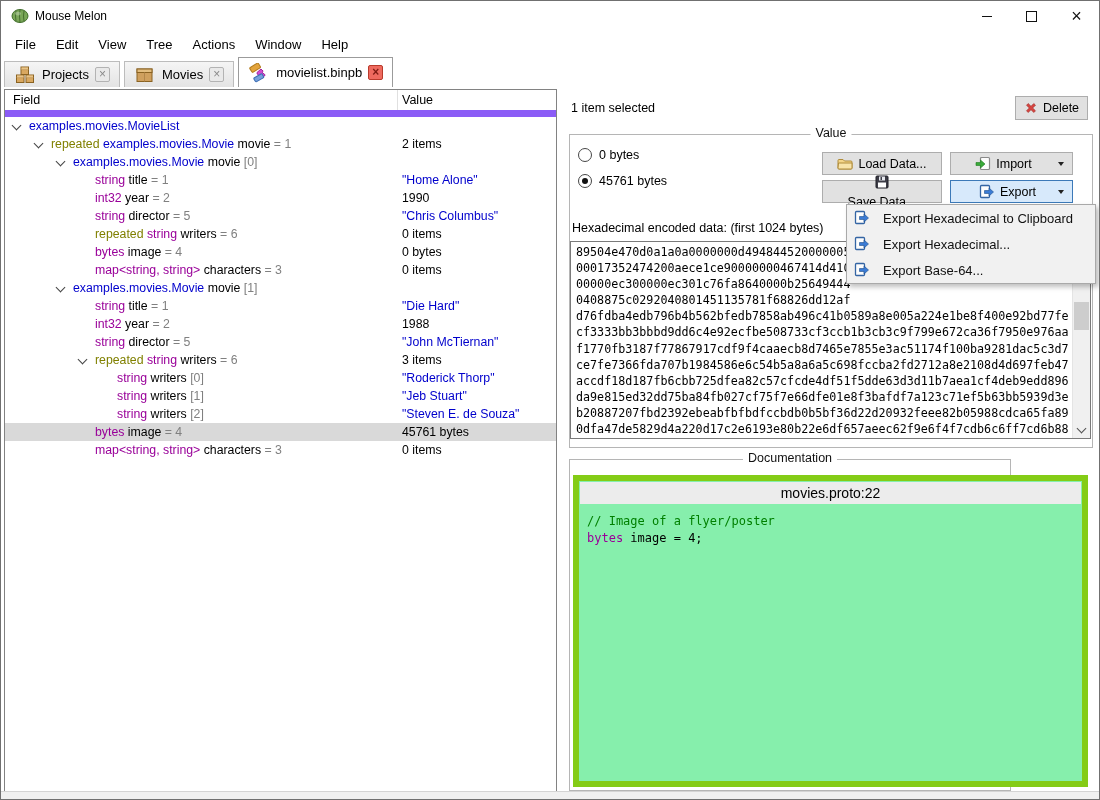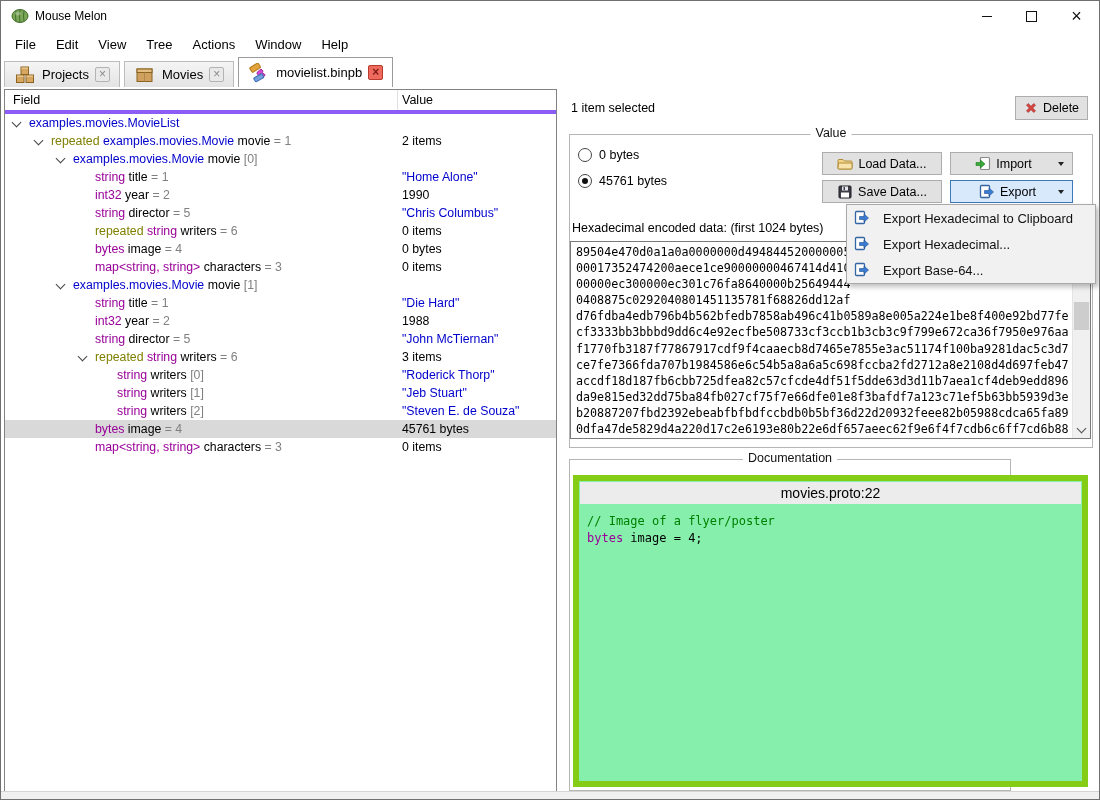--- a/index.html
+++ b/index.html
@@ -21,21 +21,21 @@
   .tabbar{position:absolute;left:0;top:56px;right:0;height:30px;display:flex;align-items:flex-end;padding-left:3px;background:#fff;}
   .tab{display:flex;align-items:center;gap:6px;height:25px;padding:0 9px;background:linear-gradient(#f5f5f5,#e3e3e3);
        border:1px solid #bcbcbc;border-bottom:none;margin-right:4px;font-size:13px;position:relative;}
   .tab.active{height:29px;background:#fff;border-color:#9b9b9b;z-index:2;}
   .tab-icon{display:inline-flex;width:22px;height:20px;align-items:center;justify-content:center;}
   .tclose{width:15px;height:15px;background:#e9e9e9;border:1px solid #b3b3b3;color:#8a8a8a;font-size:12px;
           line-height:13px;text-align:center;border-radius:2px;box-sizing:border-box;}
   .tclose.red{background:#ee6a5f;border-color:#b93a2b;color:#7d1a12;font-weight:bold;}
   
   .tree-panel{position:absolute;left:3px;top:88px;width:553px;height:704px;background:#fff;border:1px solid #828282;box-sizing:border-box;overflow:hidden;}
-  .tree-header{position:relative;height:20px;border-bottom:4px solid #8b5cf6;font-size:12.5px;color:#000;}
+  .tree-header{position:relative;height:20px;border-bottom:7px solid #8b5cf6;font-size:12.5px;color:#000;}
   .th-field{position:absolute;left:8px;top:3px;}
   .th-value{position:absolute;left:397px;top:3px;}
   .th-sep{position:absolute;left:392px;top:0;width:1px;height:20px;background:#e0e0e0;}
   .tree-rows{position:relative;}
   .trow{position:relative;height:18px;line-height:18px;font-size:12.3px;white-space:nowrap;}
   .trow.selected{background:#d9d9d9;}
   .tfield{display:inline-block;}
   .tval{position:absolute;left:397px;top:0;}
   .chev{position:absolute;top:5px;width:6px;height:6px;border-right:1.5px solid #444;border-bottom:1.5px solid #444;transform:rotate(45deg);}
   .c-kw{color:#990099;} .c-rep{color:#808000;} .c-type{color:#0000cc;}
@@ -50,21 +50,21 @@
   .delete-btn{left:1014px;top:95px;width:73px;height:24px;}
   .groupbox{position:absolute;border:1px solid #b5b5b5;box-sizing:border-box;background:#fff;}
   .group-label{position:absolute;top:-9px;left:50%;transform:translateX(-50%);background:#fff;padding:0 5px;font-size:12.5px;color:#111;}
   #valueGroup{left:568px;top:133px;width:524px;height:314px;}
   #docGroup{left:568px;top:458px;width:442px;height:332px;}
   .radio-row{position:absolute;left:8px;display:flex;align-items:center;gap:7px;font-size:12.5px;}
   .radio{box-sizing:border-box;width:14px;height:14px;border:1px solid #464646;border-radius:50%;background:#fff;position:relative;}
   .radio.sel::after{content:"";position:absolute;left:3px;top:3px;width:6px;height:6px;border-radius:50%;background:#111;}
   #loadBtn{left:252px;top:17px;width:120px;height:23px;}
   #importBtn{left:380px;top:17px;width:123px;height:23px;padding-right:22px;}
-  #saveBtn{left:252px;top:45px;width:120px;height:23px;}
+  #saveBtn{left:252px;top:45px;width:120px;height:23px;flex-direction:column;}
   #exportBtn{left:380px;top:45px;width:123px;height:23px;padding-right:14px;background:#d7e9fb;border-color:#3c79b8;}
   .hex-label{position:absolute;left:2px;top:86px;font-size:12.5px;}
   .hexbox{position:absolute;left:0;top:106px;width:521px;height:198px;border:1px solid #7a7a7a;box-sizing:border-box;background:#fff;}
   .hexlines{position:absolute;left:0;top:0;right:17px;bottom:0;overflow:hidden;padding:2px 0 0 5px;
             font-family:"DejaVu Sans Mono","Liberation Mono",monospace;font-size:11.7px;line-height:16.1px;white-space:pre;}
   .vscroll{position:absolute;top:0;right:0;bottom:0;width:17px;background:#f0f0f0;border-left:1px solid #e4e4e4;}
   .vthumb{position:absolute;left:1px;right:1px;top:60px;height:28px;background:#cdcdcd;}
   .sbtn{position:absolute;left:0;right:0;height:17px;background:#f0f0f0;}
   .sbtn.up{top:0;} .sbtn.down{bottom:0;}
   .sb-chev{width:6px;height:6px;border-right:1.3px solid #505050;border-bottom:1.3px solid #505050;margin:4px auto 0;}

